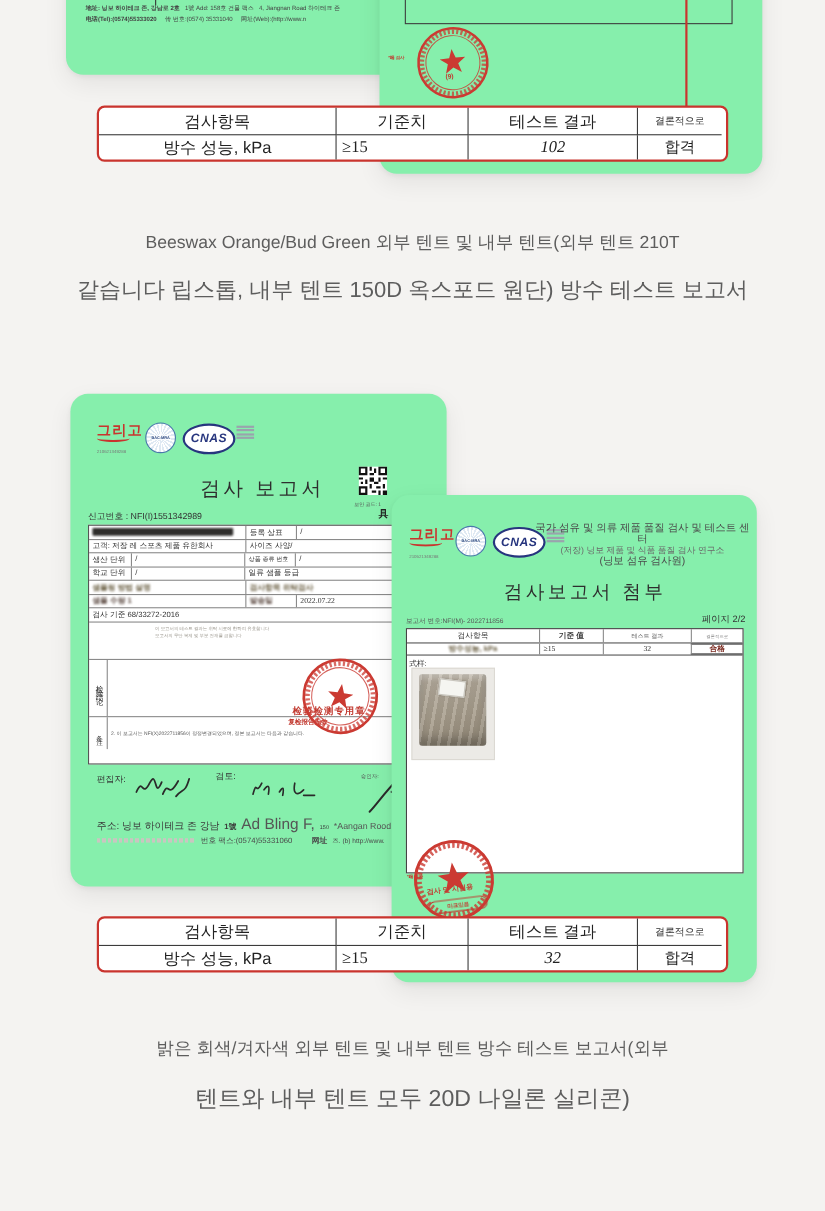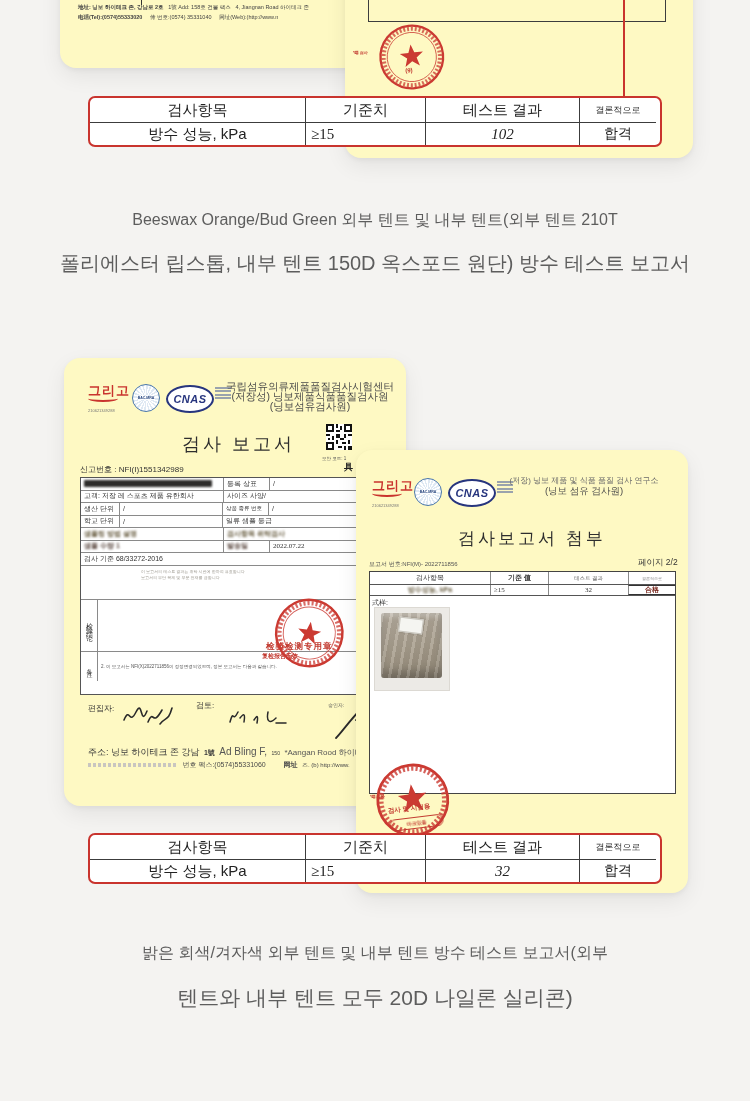--- a/index.html
+++ b/index.html
@@ -1,19 +1,19 @@
 <!DOCTYPE html>
 <html><head>
 <meta charset="utf-8">
 <style>
   html,body{margin:0;padding:0;}
   body{width:750px;height:1101px;position:relative;background:#f4f3f1;overflow:hidden;
        font-family:"Liberation Sans",sans-serif;-webkit-font-smoothing:antialiased;}
   .abs{position:absolute;}
-  .card{position:absolute;background:#fef9c3;border-radius:16px;
+  .card{position:absolute;background:#86efac;border-radius:16px;
         box-shadow:0 8px 22px rgba(0,0,0,.07),0 2px 5px rgba(0,0,0,.05);overflow:hidden;}
   
   .rtable{position:absolute;background:#fff;border:2.5px solid #c9342e;border-radius:7px;
           display:grid;grid-template-columns:216px 120px 154px 76px;grid-template-rows:25px 22px;z-index:30;}
   .rtable .c{display:flex;align-items:center;justify-content:center;color:#222;
              border-right:1px solid #3c3c3c;font-size:15px;}
   .rtable .c:nth-child(4n){border-right:none;}
   .rtable .hd{border-bottom:1px solid #3c3c3c;}
   .rtable .small{font-size:9px;color:#333;}
   .rtable .serif{font-family:"Liberation Serif",serif;justify-content:flex-start;padding-left:5px;}
@@ -104,45 +104,40 @@
   <div class="c hd">기준치</div>
   <div class="c hd">테스트 결과</div>
   <div class="c hd small">결론적으로</div>
   <div class="c">방수 성능, kPa</div>
   <div class="c serif">≥15</div>
   <div class="c serifc">102</div>
   <div class="c verdict">합격</div>
 </div>
 
 <div class="caption" style="top:210px;font-size:16px;">Beeswax Orange/Bud Green 외부 텐트 및 내부 텐트(외부 텐트 210T</div>
-<div class="caption" style="top:250px;font-size:20px;font-weight:500;">폴리에스터 립스톱, 내부 텐트 150D 옥스포드 원단) 방수 테스트 보고서</div>
+<div class="caption" style="top:250px;font-size:20px;font-weight:500;">같습니다 립스톱, 내부 텐트 150D 옥스포드 원단) 방수 테스트 보고서</div>
 
 <div class="card" style="left:64px;top:358px;width:342px;height:448px;z-index:1;">
 
   <div class="abs grigo" style="left:24px;top:27px;">
     <span>그리고</span><span class="sw"></span>
     <span class="sub">210621349288</span>
   </div>
   <div class="abs bac" style="left:68px;top:26px;">
     <span>BAC-MRA</span>
   </div>
   <div class="abs cnas" style="left:102px;top:27px;">
     <span>CNAS</span>
   </div>
   <div class="abs cnaslines" style="left:151px;top:27px;">
       <i></i>
       <i></i>
       <i></i>
       <i></i>
     </div>
-  <div class="abs orgblock" style="left:150px;top:23px;width:192px;font-size:10.5px;line-height:10px;">
-    <div>국립섬유의류제품품질검사시험센터</div>
-    <div>(저장성) 닝보제품식품품질검사원</div>
-    <div>(닝보섬유검사원)</div>
-  </div>
 
   <div class="abs ctitle" style="left:118px;top:74px;font-size:18px;">검사 보고서</div>
   <svg class="abs qr" style="left:262px;top:66px;" width="26" height="26" viewBox="0 0 13 13">
     <rect width="13" height="13" fill="#fff"></rect>
     <path fill="#111" d="M0 0h4v4H0zM1 1v2h2V1zM9 0h4v4H9zM10 1v2h2V1zM0 9h4v4H0zM1 10v2h2v-2zM5 0h1v2H5zM7 1h1v2H7zM5 3h2v1H5zM9 5h1v2H9zM11 5h2v1h-2zM5 5h2v2H5zM0 5h2v1H0zM3 6h1v2H3zM1 7h1v1H1zM5 8h1v2H5zM7 7h2v1H7zM8 9h2v1H8zM11 8h1v2h-1zM6 11h2v1H6zM9 11h1v2H9zM11 11h2v2h-2z"></path>
   </svg>
   <div class="abs tinymeta" style="left:258px;top:98px;font-size:4.5px;">보안 코드: 1</div>
   <div class="abs" style="left:280px;top:103px;font-size:9px;font-weight:bold;color:#222;">具</div>
   <div class="abs" style="left:16px;top:106px;font-size:8px;color:#333;">신고번호 : NFI(I)1551342989</div>
 
@@ -237,21 +232,21 @@
   <div class="abs" style="left:264px;top:344px;font-size:5px;color:#555;">승인자:</div>
   <div class="abs sig" style="left:268px;top:348px;">
     <svg width="40" height="34" viewBox="0 0 40 34" fill="none" stroke="#2a2a2a" stroke-width="1.8" stroke-linecap="round">
       <path d="M30 2 C18 14 10 26 4 32 M24 14 Q32 10 38 14"></path>
     </svg>
   </div>
 
   <div class="abs" style="left:24px;top:383px;white-space:nowrap;color:#3a3a3a;">
     <span style="font-size:9px;margin-top:24px;">주소: 닝보 하이테크 존 강남</span>
     <b style="font-size:7px;">1號</b>
-    <span style="font-size:10px;color:#555;text-align:right;">Ad Bling F,</span>
+    <span style="font-size:14px;color:#555;text-align:right;">Ad Bling F,</span>
     <span style="font-size:5px;">150</span>
     <span style="font-size:8px;color:#555;">*Aangan Rood 하이테크</span>
   </div>
   <div class="abs" style="left:24px;top:395px;white-space:nowrap;color:#4a4a4a;">
     <span style="display:inline-block;width:90px;height:4px;background:repeating-linear-gradient(90deg,#c9c6c0 0 3px,transparent 3px 5px);"></span>
     <span style="font-size:7px;">번호 팩스:(0574)55331060</span>&nbsp;&nbsp;&nbsp;
     <b style="font-size:7px;">网址</b>
     <span style="font-size:6px;">즈. (b) http://www.</span>
   </div>
 </div>
@@ -267,20 +262,21 @@
   <div class="abs cnas" style="left:92px;top:29px;">
     <span>CNAS</span>
   </div>
   <div class="abs cnaslines" style="left:141px;top:29px;">
       <i></i>
       <i></i>
       <i></i>
       <i></i>
     </div>
   <div class="abs orgblock" style="left:128px;top:26px;width:200px;font-size:9.5px;line-height:10px;">
+    <div>국가 섬유 및 의류 제품 품질 검사 및 테스트 센터</div>
     <div style="font-size:8px;color:#6a6a6a;">(저장) 닝보 제품 및 식품 품질 검사 연구소</div>
     <div>(닝보 섬유 검사원)</div>
   </div>
   <div class="abs ctitle" style="left:102px;top:77px;font-size:17px;">검사보고서 첨부</div>
   <div class="abs" style="left:13px;top:110px;font-size:6px;color:#555;">보고서 번호:NFI(M)- 2022711856</div>
   <div class="abs" style="left:282px;top:107px;font-size:8.5px;color:#333;">페이지 2/2</div>
 
   <div class="dtable" style="left:13px;top:121px;width:305px;height:221px;border-color:#444;">
     <div class="drow" style="height:13px;border-color:#555;">
       <div class="dcell" style="width:120px;justify-content:center;">검사항목</div>

